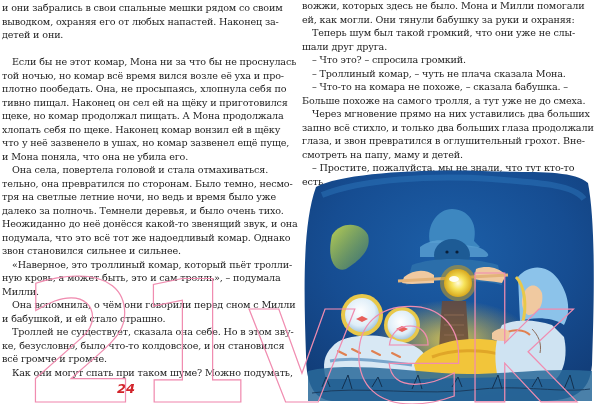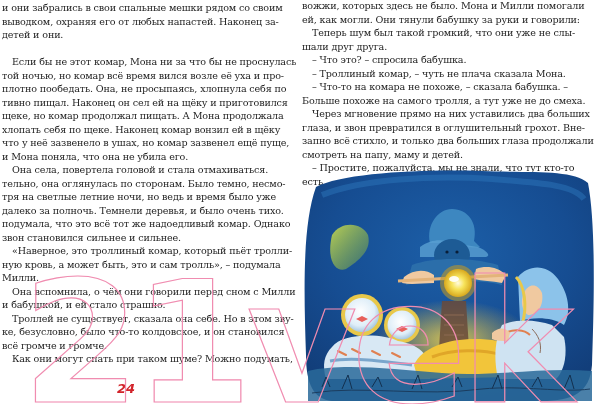--- a/index.html
+++ b/index.html
@@ -54,23 +54,24 @@
         <span class="line">той ночью, но комар всё время вился возле её уха и про-</span>
         <span class="line">плотно пообедать. Она, не просыпаясь, хлопнула себя по</span>
         <span class="line">тивно пищал. Наконец он сел ей на щёку и приготовился</span>
         <span class="line">щеке, но комар продолжал пищать. А Мона продолжала</span>
         <span class="line">хлопать себя по щеке. Наконец комар вонзил ей в щёку</span>
         <span class="line">что у неё зазвенело в ушах, но комар зазвенел ещё пуще,</span>
         <span class="line last">и Мона поняла, что она не убила его.</span>
       </div>
       <div>
         <span class="line indent">Она села, повертела головой и стала отмахиваться.</span>
-        <span class="line">тельно, она оглянулась по сторонам. Было темно, несмо-</span>
+        <span class="line">тельно, она превратился по сторонам. Было темно, несмо-</span>
         <span class="line">тря на светлые летние ночи, но ведь и время было уже</span>
         <span class="line">далеко за полночь. Темнели деревья, и было очень тихо.</span>
+        <span class="line">Неожиданно до неё донёсся какой-то звенящий звук, и она</span>
         <span class="line">подумала, что это всё тот же надоедливый комар. Однако</span>
         <span class="line last">звон становился сильнее и сильнее.</span>
       </div>
       <div>
         <span class="line indent">«Наверное, это троллиный комар, который пьёт тролли-</span>
         <span class="line">ную кровь, а может быть, это и сам тролль», – подумала</span>
         <span class="line last">Милли.</span>
       </div>
       <div>
         <span class="line indent">Она вспомнила, о чём они говорили перед сном с Милли</span>
@@ -85,40 +86,40 @@
         <span class="line indent">Как они могут спать при таком шуме? Можно подумать,</span>
       </div>
     </div>
   <div class="page-number">24</div>
 </div>
 
 <div class="page page-right">
   <div class="text-block right-text" id="right-text">
       <div>
         <span class="line">вожжи, которых здесь не было. Мона и Милли помогали</span>
-        <span class="line">ей, как могли. Они тянули бабушку за руки и говорили:</span>
+        <span class="line">ей, как могли. Они тянули бабушку за руки и охраняя:</span>
       </div>
       <div>
         <span class="line indent">Теперь шум был такой громкий, что они уже не слы-</span>
         <span class="line last">шали друг друга.</span>
       </div>
       <div>
-        <span class="line indent last">– Что это? – спросила бабушка.</span>
+        <span class="line indent last">– Что это? – спросила громкий.</span>
       </div>
       <div>
         <span class="line indent last">– Троллиный комар, – чуть не плача сказала Мона.</span>
       </div>
       <div>
         <span class="line indent">– Что-то на комара не похоже, – сказала бабушка. –</span>
         <span class="line last">Больше похоже на самого тролля, а тут уже не до смеха.</span>
       </div>
       <div>
         <span class="line indent">Через мгновение прямо на них уставились два больших</span>
+        <span class="line">запно всё стихло, и только два больших глаза продолжали</span>
         <span class="line">глаза, и звон превратился в оглушительный грохот. Вне-</span>
-        <span class="line">запно всё стихло, и только два больших глаза продолжали</span>
         <span class="line last">смотреть на папу, маму и детей.</span>
       </div>
       <div>
         <span class="line indent">– Простите, пожалуйста, мы не знали, что тут кто-то</span>
         <span class="line last">есть, – сказал чей-то голос.</span>
       </div>
     </div>
 
   <svg class="illustration" viewBox="0 0 294 239" preserveAspectRatio="none">
     <defs>

